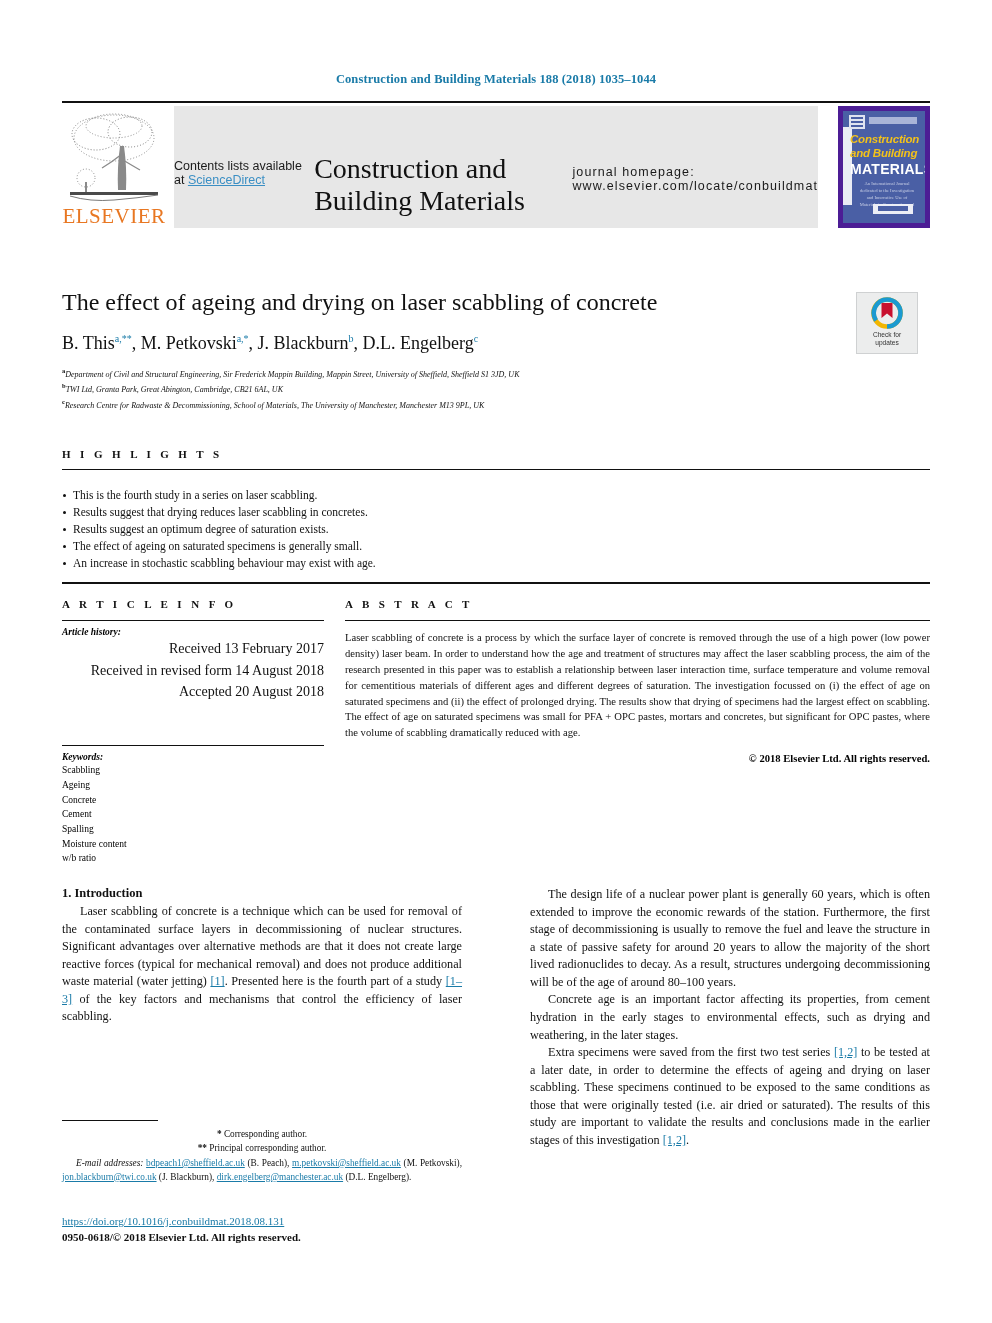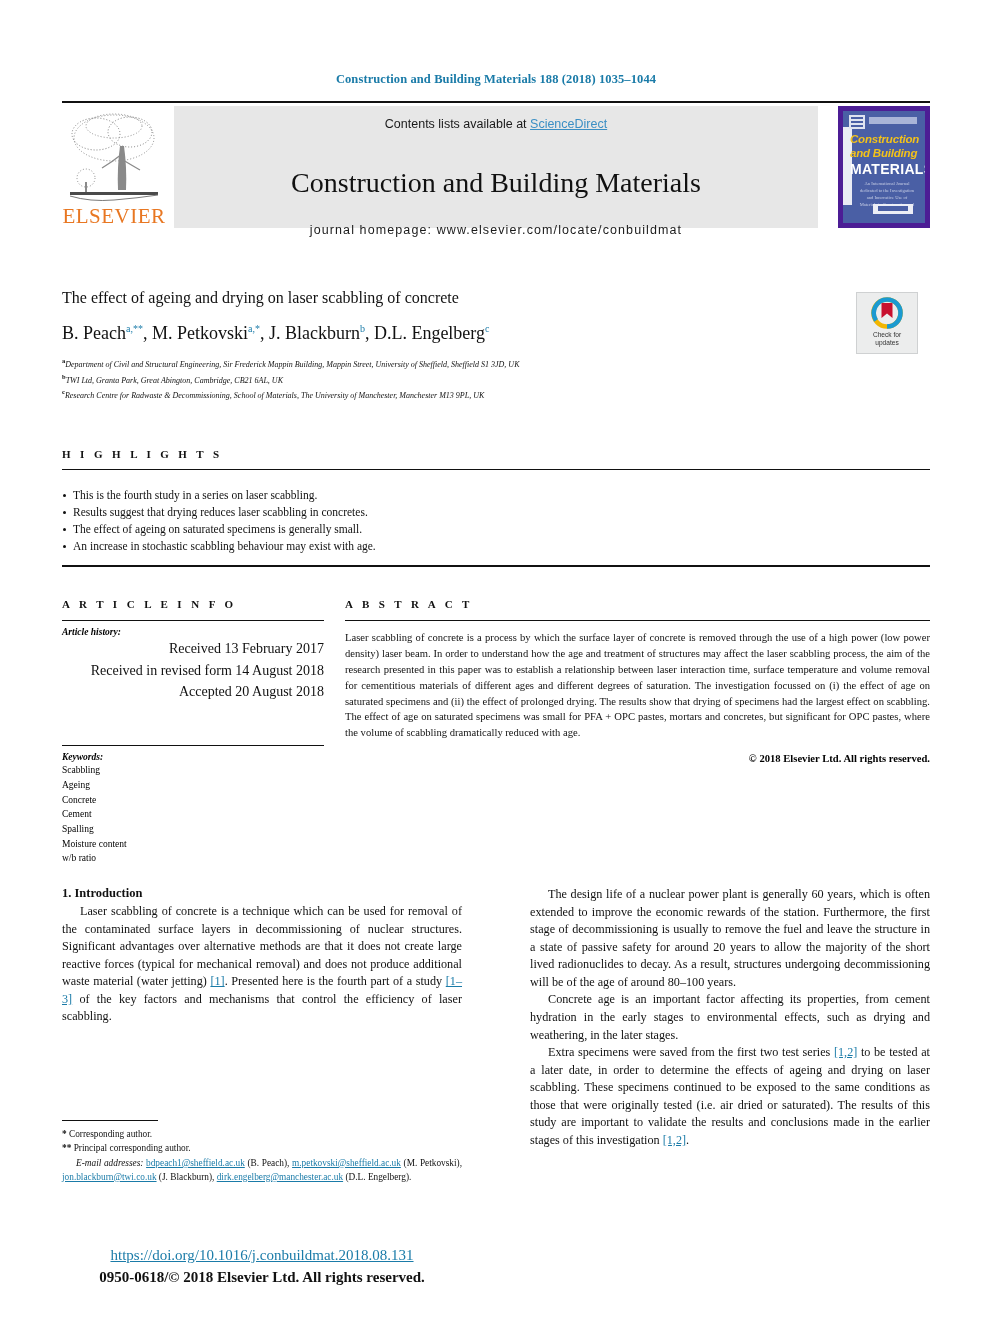--- a/index.html
+++ b/index.html
@@ -27,21 +27,21 @@
   }
   .tree-svg{position:absolute;left:4px;top:2px;}
   .elsevier-word{
     position:relative;z-index:2;font-family:"Liberation Serif",serif;
     font-size:21px;letter-spacing:.5px;color:#E87722;line-height:1;
     padding-bottom:1px;
   }
   .journal-band{
     position:absolute;left:112px;top:0;width:644px;height:122px;
     background:#e7e7e7;
-    display:flex;flex-direction:column;align-items:center;
+    display:flex;align-items:center;
   }
   .contents-line{
     margin-top:11px;font-family:"Liberation Sans",sans-serif;font-size:12.5px;color:#1a1a1a;
   }
   .sd-link{color:#3b8fc4;}
   .journal-title{
     margin-top:36px;font-family:"Liberation Serif",serif;font-size:28px;color:#111;
     letter-spacing:0;
   }
   .homepage-line{
@@ -64,21 +64,21 @@
   .cover-l3{position:absolute;left:3px;top:46px;font-family:"Liberation Sans",sans-serif;
     font-weight:bold;font-size:14px;color:#ffffff;letter-spacing:.3px;}
   .cover-blurb{position:absolute;left:12px;top:66px;right:6px;font-size:4.6px;
     color:#c8cfe6;text-align:center;line-height:1.5;}
   .cover-band{position:absolute;left:0;top:16px;width:9px;bottom:18px;background:#e9ebf4;}
   .cover-foot{position:absolute;left:26px;right:8px;bottom:5px;height:10px;background:#eceef6;}
   .cover-foot b{display:block;margin:2px auto 0;width:30px;height:5px;background:#4a5fa5;}
 
   
   .title-wrap{position:absolute;left:62px;top:288px;width:800px;}
-  .paper-title{font-size:16px;font-weight:normal;line-height:1.2;color:#111;margin:0;}
+  .paper-title{font-size:24px;font-weight:normal;line-height:1.2;color:#111;margin:0;}
   .authors{margin-top:16px;font-size:18px;color:#111;}
   .authors sup{font-size:10px;color:#1a7ba8;vertical-align:super;}
   .affils{margin-top:12px;font-size:8px;font-style:italic;line-height:1.62;color:#111;}
   .affils sup{font-style:normal;font-weight:bold;font-size:6.5px;vertical-align:super;}
   .crossmark{
     position:absolute;left:856px;top:292px;width:62px;height:62px;
     background:#eceded;border:1px solid #cfd1d2;box-sizing:border-box;
     display:flex;flex-direction:column;align-items:center;justify-content:flex-start;
   }
   .cm-text{font-family:"Liberation Sans",sans-serif;font-size:6.6px;color:#333;
@@ -114,26 +114,26 @@
   .col-left{position:absolute;left:62px;top:886px;width:400px;}
   .col-right{position:absolute;left:530px;top:886px;width:400px;}
   .h2{font-size:12.5px;font-weight:bold;margin:0 0 2px 0;color:#111;}
   .para{font-size:12.2px;line-height:1.44;text-align:justify;color:#111;margin:0;text-indent:18px;}
   .para + .para{margin-top:0;}
   .ref{color:#1a7ba8;}
 
   
   .foot-rule{position:absolute;left:62px;top:1120px;width:96px;height:1px;background:#111;}
   .footnotes{position:absolute;left:62px;top:1128px;width:400px;font-size:9.3px;line-height:1.5;color:#111;}
-  .footnotes .fn{text-indent:-11px;padding-left:11px;}
+  .footnotes .fn{text-indent:-11px;padding-left:11px;text-align:center;}
   .footnotes .star{font-weight:bold;}
   .email-block{margin-top:1px;text-indent:14px;text-align:justify;}
   .email-block i{font-style:italic;}
   .mail{color:#1a7ba8;}
-  .doi-block{position:absolute;left:62px;top:1245px;width:400px;font-size:15px;line-height:1.45;text-align:center;}
+  .doi-block{position:absolute;left:62px;top:1214px;width:400px;font-size:11px;line-height:1.45;}
   .doi-link{color:#1a7ba8;}
   .issn{font-weight:bold;color:#111;}
 </style>
 </head>
 <body>
 
 <div class="page">
 
   <div class="runhead">Construction and Building Materials 188 (2018) 1035–1044</div>
 
@@ -183,21 +183,21 @@
         <div class="cover-blurb">An International Journal dedicated to the Investigation and Innovative Use of Materials in Construction and Repair</div>
         <div class="cover-foot">
             <b></b>
           </div>
       </div>
     </div>
   </div>
 
   <div class="title-wrap">
     <h1 class="paper-title">The effect of ageing and drying on laser scabbling of concrete</h1>
-    <div class="authors"><span>B. Peach</span><sup>a,**</sup>, <span>M. Petkovski</span><sup>a,*</sup>, <span>J. Blackburn</span><sup>b</sup>, <span>D.L. Engelberg</span><sup>c</sup></div>
+    <div class="authors"><span>B. This</span><sup>a,**</sup>, <span>M. Petkovski</span><sup>a,*</sup>, <span>J. Blackburn</span><sup>b</sup>, <span>D.L. Engelberg</span><sup>c</sup></div>
     <div class="affils">
         <div><sup>a</sup>Department of Civil and Structural Engineering, Sir Frederick Mappin Building, Mappin Street, University of Sheffield, Sheffield S1 3JD, UK</div>
         <div><sup>b</sup>TWI Ltd, Granta Park, Great Abington, Cambridge, CB21 6AL, UK</div>
         <div><sup>c</sup>Research Centre for Radwaste &amp; Decommissioning, School of Materials, The University of Manchester, Manchester M13 9PL, UK</div>
       </div>
   </div>
 
   <div class="crossmark">
     <svg width="34" height="34" viewBox="0 0 34 34" style="margin-top:3px">
       <circle cx="17" cy="17" r="13.5" fill="none" stroke="#f2b600" stroke-width="4.6"></circle>
@@ -210,20 +210,21 @@
       <span>updates</span>
     </div>
   </div>
 
   <div class="hl-wrap">
     <div class="sec-label">H I G H L I G H T S</div>
     <div class="hr-thin" style="margin-top:9px"></div>
     <ul class="hl-list" style="margin-top:17px">
         <li>This is the fourth study in a series on laser scabbling.</li>
         <li>Results suggest that drying reduces laser scabbling in concretes.</li>
+        <li>Results suggest an optimum degree of saturation exists.</li>
         <li>The effect of ageing on saturated specimens is generally small.</li>
         <li>An increase in stochastic scabbling behaviour may exist with age.</li>
       </ul>
     <div class="hr-med" style="margin-top:10px"></div>
   </div>
 
   <div class="info-wrap">
     <div class="sec-label">A R T I C L E   I N F O</div>
     <div class="hr-thin" style="margin-top:10px;margin-bottom:6px"></div>
     <div class="subhead">Article history:</div>

